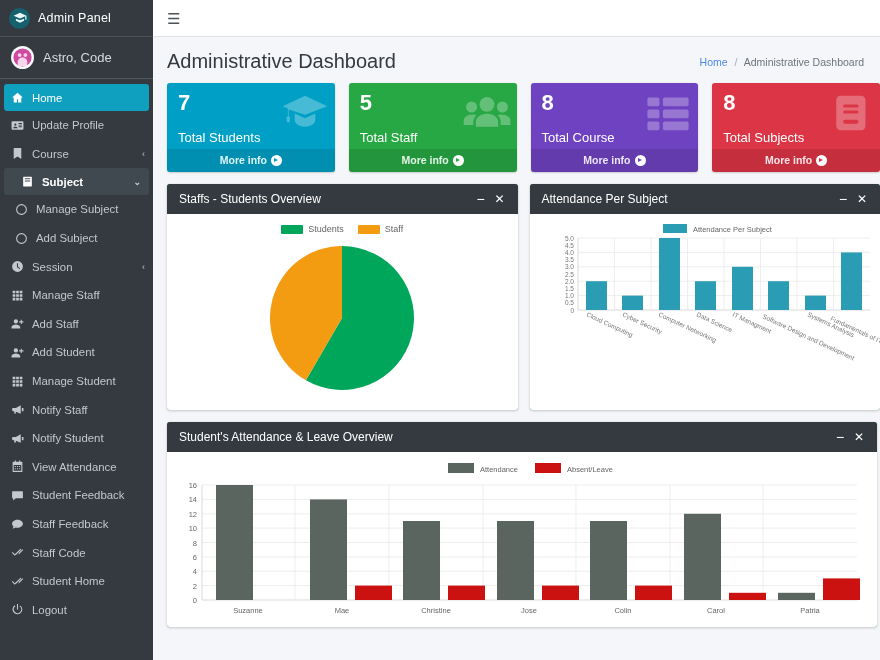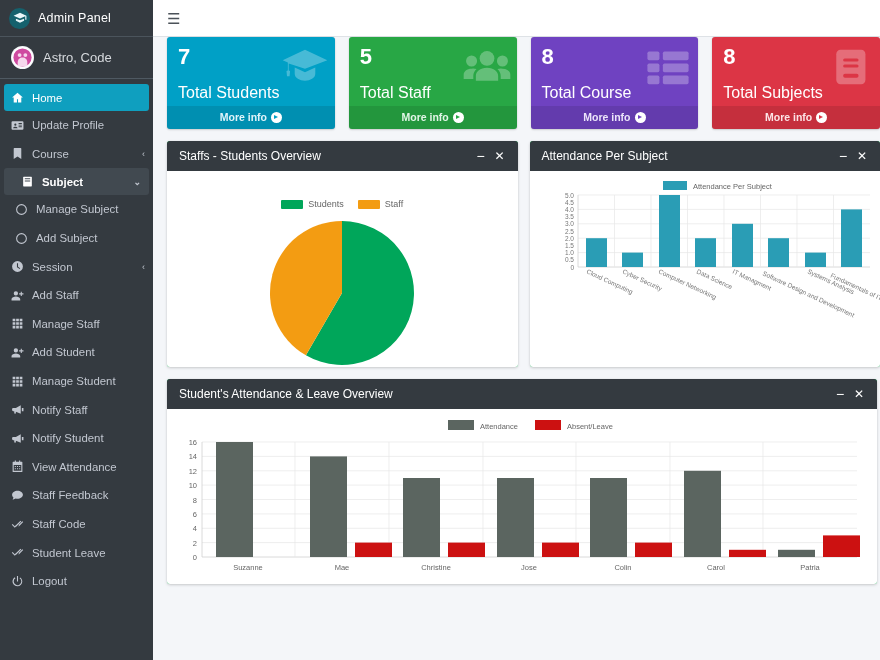--- a/index.html
+++ b/index.html
@@ -116,21 +116,21 @@
     flex: 1 1 0;
     border-radius: 3px;
     position: relative;
     color: #fff;
     overflow: hidden;
     min-width: 0;
     box-shadow: 0 0 1px rgba(0,0,0,.12), 0 1px 2px rgba(0,0,0,.16);
   }
   .card-body { padding: 9px 11px 4px 11px; position: relative; min-height: 63px; }
   .card-num { font-size: 22px; font-weight: bold; line-height: 1; }
-  .card-label { font-size: 16px; margin-top: 16px; }
+  .card-label { font-size: 13px; margin-top: 16px; }
   .card-icon {
     position: absolute; right: 6px; top: 8px;
     opacity: .28;
   }
   .card-icon svg { width: 48px; height: 44px; fill: #fff; }
   .card-footer {
     display: block; text-align: center;
     font-size: 10.5px; font-weight: bold;
     padding: 5px 0 6px 0;
     background: rgba(0,0,0,.1);
@@ -288,50 +288,50 @@
               <path d="M12 2a10 10 0 1 0 0 20 10 10 0 0 0 0-20zm1 10.6 4 2.4-.9 1.5-5.1-3V6h2v6.6z"></path>
             </svg>
           </span>
         <span class="lbl">Session</span>
         <span class="arrow">‹</span>
       </div>
 
       <div class="nav-item">
         <span class="ic">
             <svg viewBox="0 0 24 24">
+              <path d="M3 3h5v5H3V3zm6.5 0h5v5h-5V3zM16 3h5v5h-5V3zM3 9.5h5v5H3v-5zm6.5 0h5v5h-5v-5zm6.5 0h5v5h-5v-5zM3 16h5v5H3v-5zm6.5 0h5v5h-5v-5zm6.5 0h5v5h-5v-5z"></path>
+            </svg>
+          </span>
+        <span class="lbl">Manage Staff</span>
+      </div>
+
+      <div class="nav-item">
+        <span class="ic">
+            <svg viewBox="0 0 24 24">
               <path d="M9 12a4 4 0 1 0 0-8 4 4 0 0 0 0 8zm0 2c-3.3 0-8 1.7-8 4.5V21h16v-2.5C17 15.7 12.3 14 9 14zm11-6V5h-2v3h-3v2h3v3h2v-3h3V8h-3z"></path>
             </svg>
           </span>
         <span class="lbl">Add Staff</span>
       </div>
 
       <div class="nav-item">
         <span class="ic">
             <svg viewBox="0 0 24 24">
+              <path d="M9 12a4 4 0 1 0 0-8 4 4 0 0 0 0 8zm0 2c-3.3 0-8 1.7-8 4.5V21h16v-2.5C17 15.7 12.3 14 9 14zm11-6V5h-2v3h-3v2h3v3h2v-3h3V8h-3z"></path>
+            </svg>
+          </span>
+        <span class="lbl">Add Student</span>
+      </div>
+
+      <div class="nav-item">
+        <span class="ic">
+            <svg viewBox="0 0 24 24">
               <path d="M3 3h5v5H3V3zm6.5 0h5v5h-5V3zM16 3h5v5h-5V3zM3 9.5h5v5H3v-5zm6.5 0h5v5h-5v-5zm6.5 0h5v5h-5v-5zM3 16h5v5H3v-5zm6.5 0h5v5h-5v-5zm6.5 0h5v5h-5v-5z"></path>
             </svg>
           </span>
-        <span class="lbl">Manage Staff</span>
-      </div>
-
-      <div class="nav-item">
-        <span class="ic">
-            <svg viewBox="0 0 24 24">
-              <path d="M9 12a4 4 0 1 0 0-8 4 4 0 0 0 0 8zm0 2c-3.3 0-8 1.7-8 4.5V21h16v-2.5C17 15.7 12.3 14 9 14zm11-6V5h-2v3h-3v2h3v3h2v-3h3V8h-3z"></path>
-            </svg>
-          </span>
-        <span class="lbl">Add Student</span>
-      </div>
-
-      <div class="nav-item">
-        <span class="ic">
-            <svg viewBox="0 0 24 24">
-              <path d="M3 3h5v5H3V3zm6.5 0h5v5h-5V3zM16 3h5v5h-5V3zM3 9.5h5v5H3v-5zm6.5 0h5v5h-5v-5zm6.5 0h5v5h-5v-5zM3 16h5v5H3v-5zm6.5 0h5v5h-5v-5zm6.5 0h5v5h-5v-5z"></path>
-            </svg>
-          </span>
         <span class="lbl">Manage Student</span>
       </div>
 
       <div class="nav-item">
         <span class="ic">
             <svg viewBox="0 0 24 24">
               <path d="M18 4v16l-9-4v2.5a1.5 1.5 0 0 1-3 0V15H4a2 2 0 0 1-2-2v-2a2 2 0 0 1 2-2h5l9-5zm2 5h3v6h-3V9z"></path>
             </svg>
           </span>
         <span class="lbl">Notify Staff</span>
@@ -348,20 +348,28 @@
 
       <div class="nav-item">
         <span class="ic">
             <svg viewBox="0 0 24 24">
               <path d="M7 1v2H4a1 1 0 0 0-1 1v17a1 1 0 0 0 1 1h16a1 1 0 0 0 1-1V4a1 1 0 0 0-1-1h-3V1h-2v2H9V1H7zM5 9h14v11H5V9zm2 2v2h2v-2H7zm4 0v2h2v-2h-2zm4 0v2h2v-2h-2zm-8 4v2h2v-2H7zm4 0v2h2v-2h-2zm4 0v2h2v-2h-2z"></path>
             </svg>
           </span>
         <span class="lbl">View Attendance</span>
       </div>
 
+      <div class="nav-item">
+        <span class="ic">
+            <svg viewBox="0 0 24 24">
+              <path d="M3 4h18a1 1 0 0 1 1 1v11a1 1 0 0 1-1 1H9l-5 4v-4H3a1 1 0 0 1-1-1V5a1 1 0 0 1 1-1z"></path>
+            </svg>
+          </span>
+        <span class="lbl">Student Feedback</span>
+      </div>
 
       <div class="nav-item">
         <span class="ic">
             <svg viewBox="0 0 24 24">
               <path d="M12 3c5.5 0 10 3.4 10 7.5S17.5 18 12 18c-1.1 0-2.2-.1-3.2-.4L3 20l1.6-4.2C3 14.4 2 12.6 2 10.5 2 6.4 6.5 3 12 3z"></path>
             </svg>
           </span>
         <span class="lbl">Staff Feedback</span>
       </div>
 
@@ -373,39 +381,47 @@
           </span>
         <span class="lbl">Staff Code</span>
       </div>
 
       <div class="nav-item">
         <span class="ic">
             <svg viewBox="0 0 24 24">
               <path d="M1.5 12.5 3 11l4 4 1.2-1.2 1.5 1.5L7 18l-5.5-5.5zM8 14.5 17.5 5 19 6.5 9.5 16 8 14.5zm6 1.5 8.5-8.5L21 6l-7 7 .5.5z"></path>
             </svg>
           </span>
-        <span class="lbl">Student Leave</span>
+        <span class="lbl">Student Home</span>
       </div>
 
       <div class="nav-item">
         <span class="ic">
             <svg viewBox="0 0 24 24">
               <path d="M11 2h2v10h-2V2zm-4.2 2.3 1.4 1.5A7 7 0 1 0 19 12a6.97 6.97 0 0 0-3.2-5.9l1.4-1.5A9 9 0 1 1 6.8 4.3z"></path>
             </svg>
           </span>
         <span class="lbl">Logout</span>
       </div>
     </nav>
   </aside>
 
   <section class="main">
     <div class="topbar">
       <span class="hamburger">☰</span>
     </div>
 
+    <div class="content-header">
+      <h1 class="page-title">Administrative Dashboard</h1>
+      <div class="breadcrumb">
+        <a href="#">Home</a>
+        <span class="sep">/</span>
+        <span>Administrative Dashboard</span>
+      </div>
+    </div>
 
     <div class="cards">
       <div class="card teal">
         <div class="card-body">
           <div class="card-num">7</div>
           <div class="card-label">Total Students</div>
           <span class="card-icon">
             <svg viewBox="0 0 28 24">
                 <path d="M14 2 1 8l3 1.4V14l-.8.4.3 3h1.5l.3-3-.8-.4V9.9L14 13l13-5-13-6zm0 13-6-2.7V16c0 2.5 3 4 6 4s6-1.5 6-4v-3.7L14 15z"></path>
               </svg>
@@ -467,21 +483,21 @@
 
     <div class="panel-row">
 
       <div class="panel" style="width:355px;">
         <div class="panel-head">
           <span class="panel-title">Staffs - Students Overview</span>
           <span class="panel-btn minimize">−</span>
           <span class="panel-btn">✕</span>
         </div>
         <div class="panel-body" style="height:196px;">
-          <div class="legend" style="padding-top:28px;">
+          <div class="legend" style="padding-top:10px;">
             <span class="legend-item">
               <span class="legend-swatch" style="background:#00a65a"></span>
               <span>Students</span>
             </span>
             <span class="legend-item">
               <span class="legend-swatch" style="background:#f39c12"></span>
               <span>Staff</span>
             </span>
           </div>
           <div class="pie-wrap">

